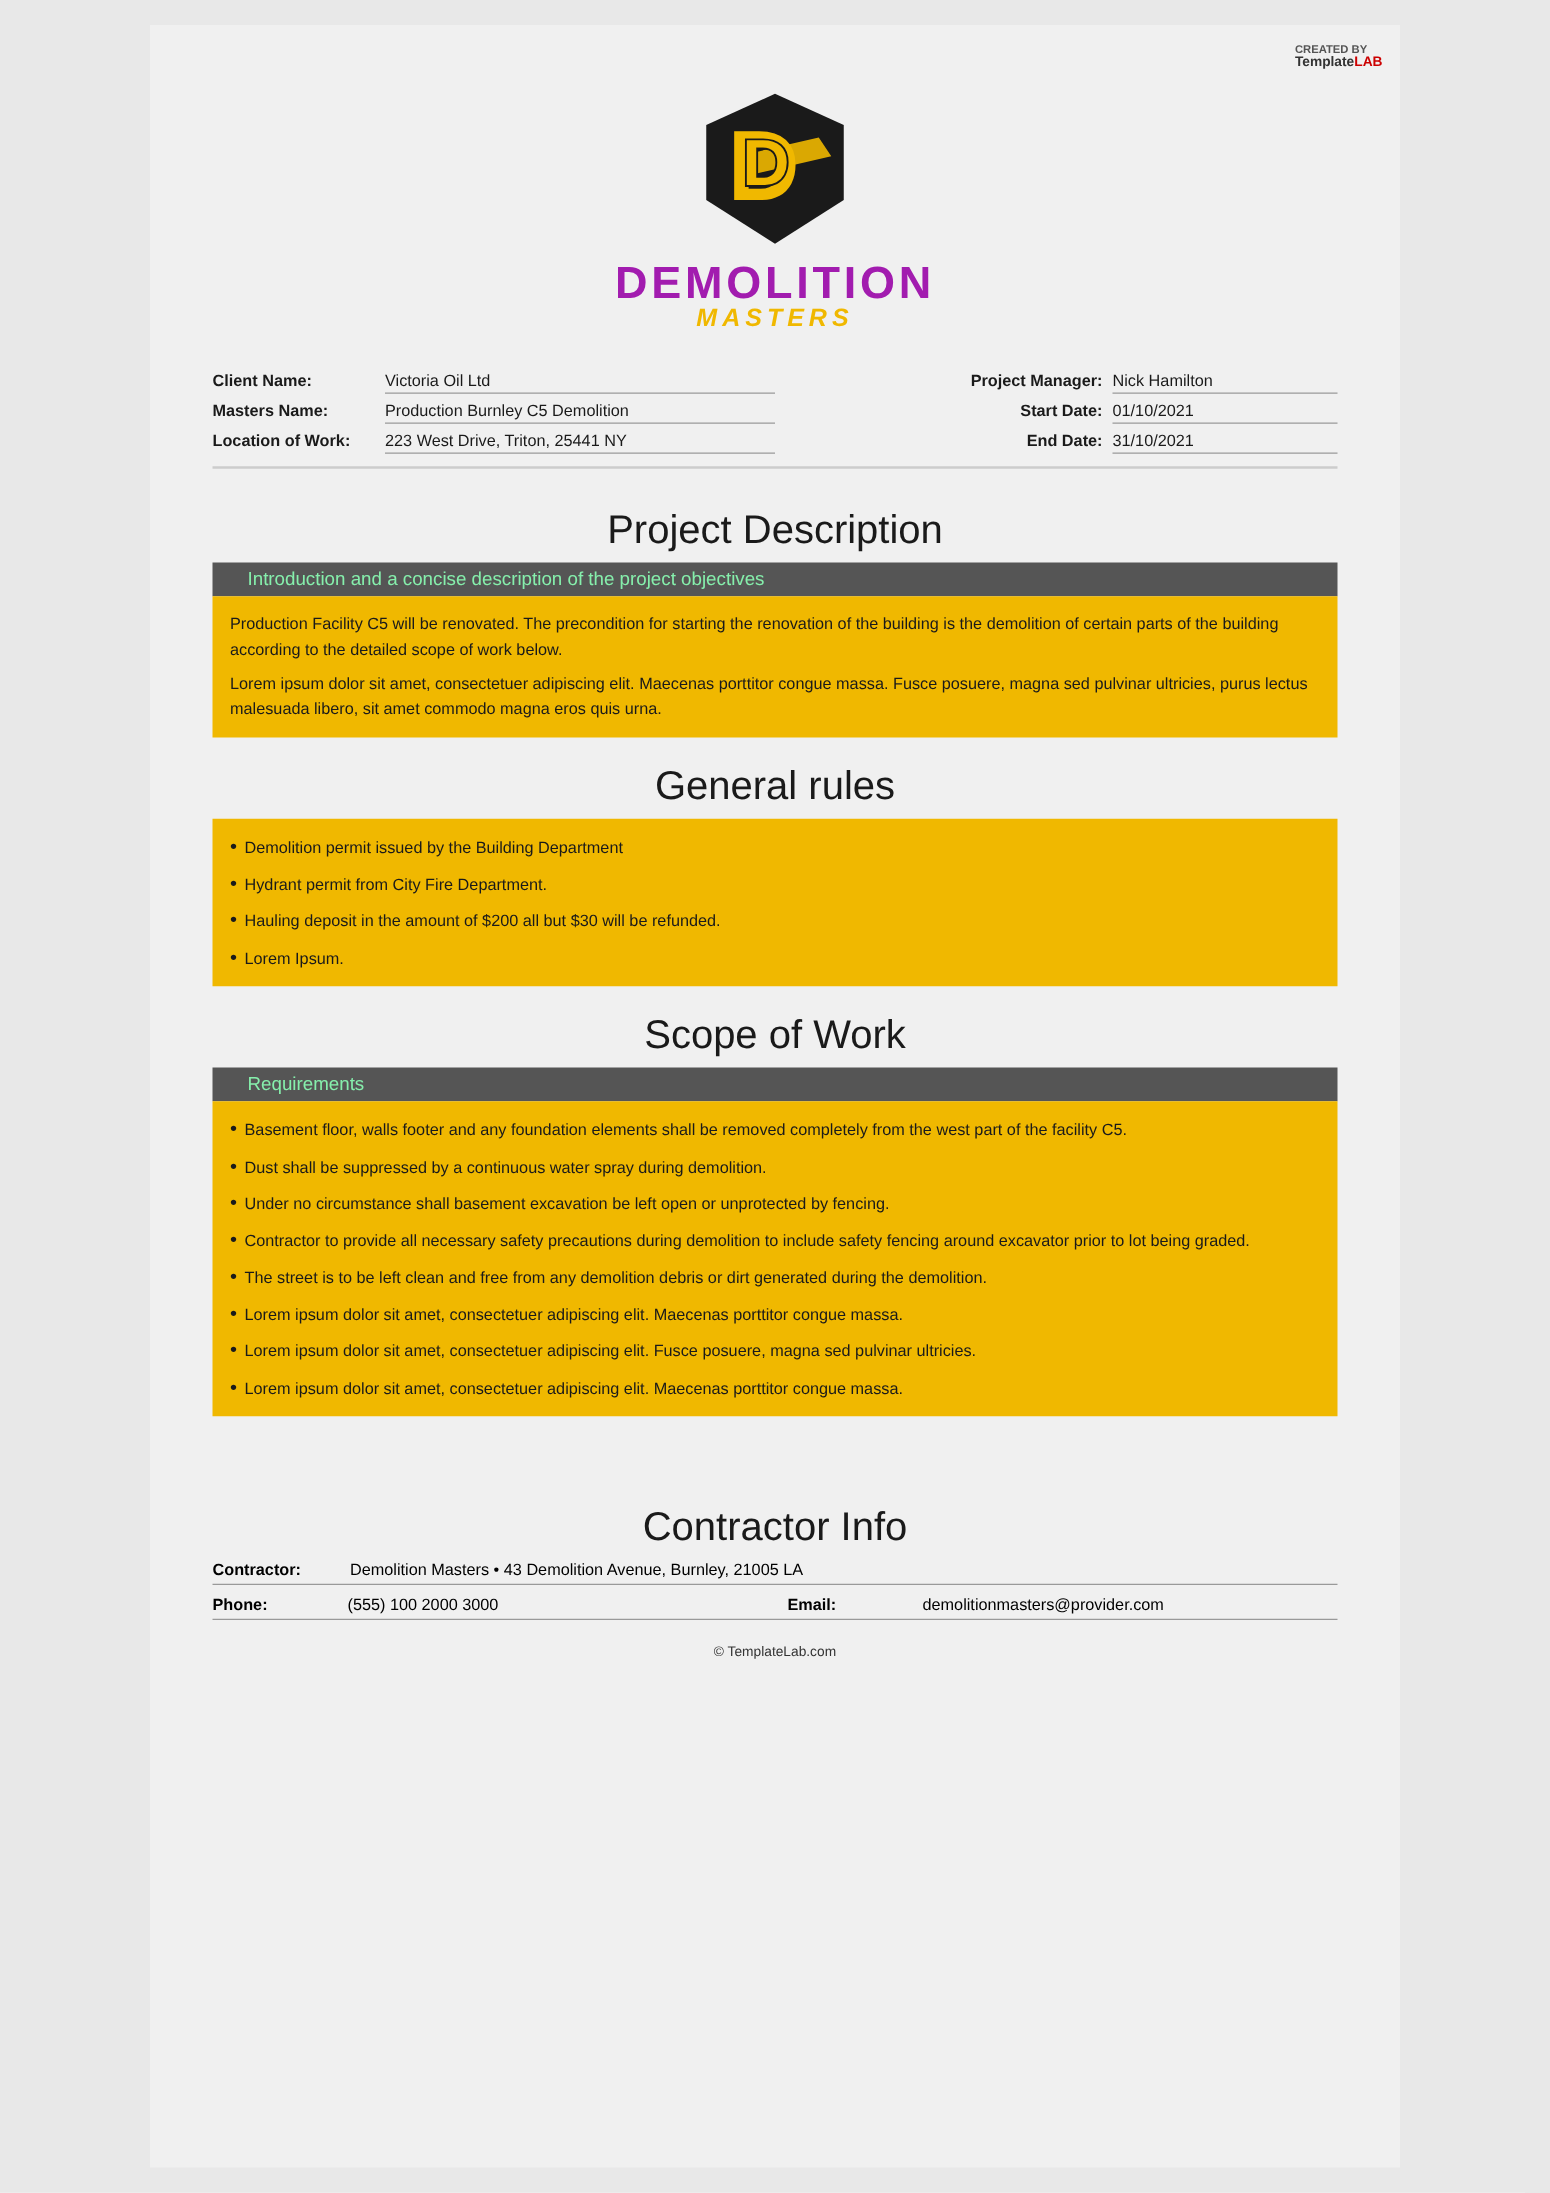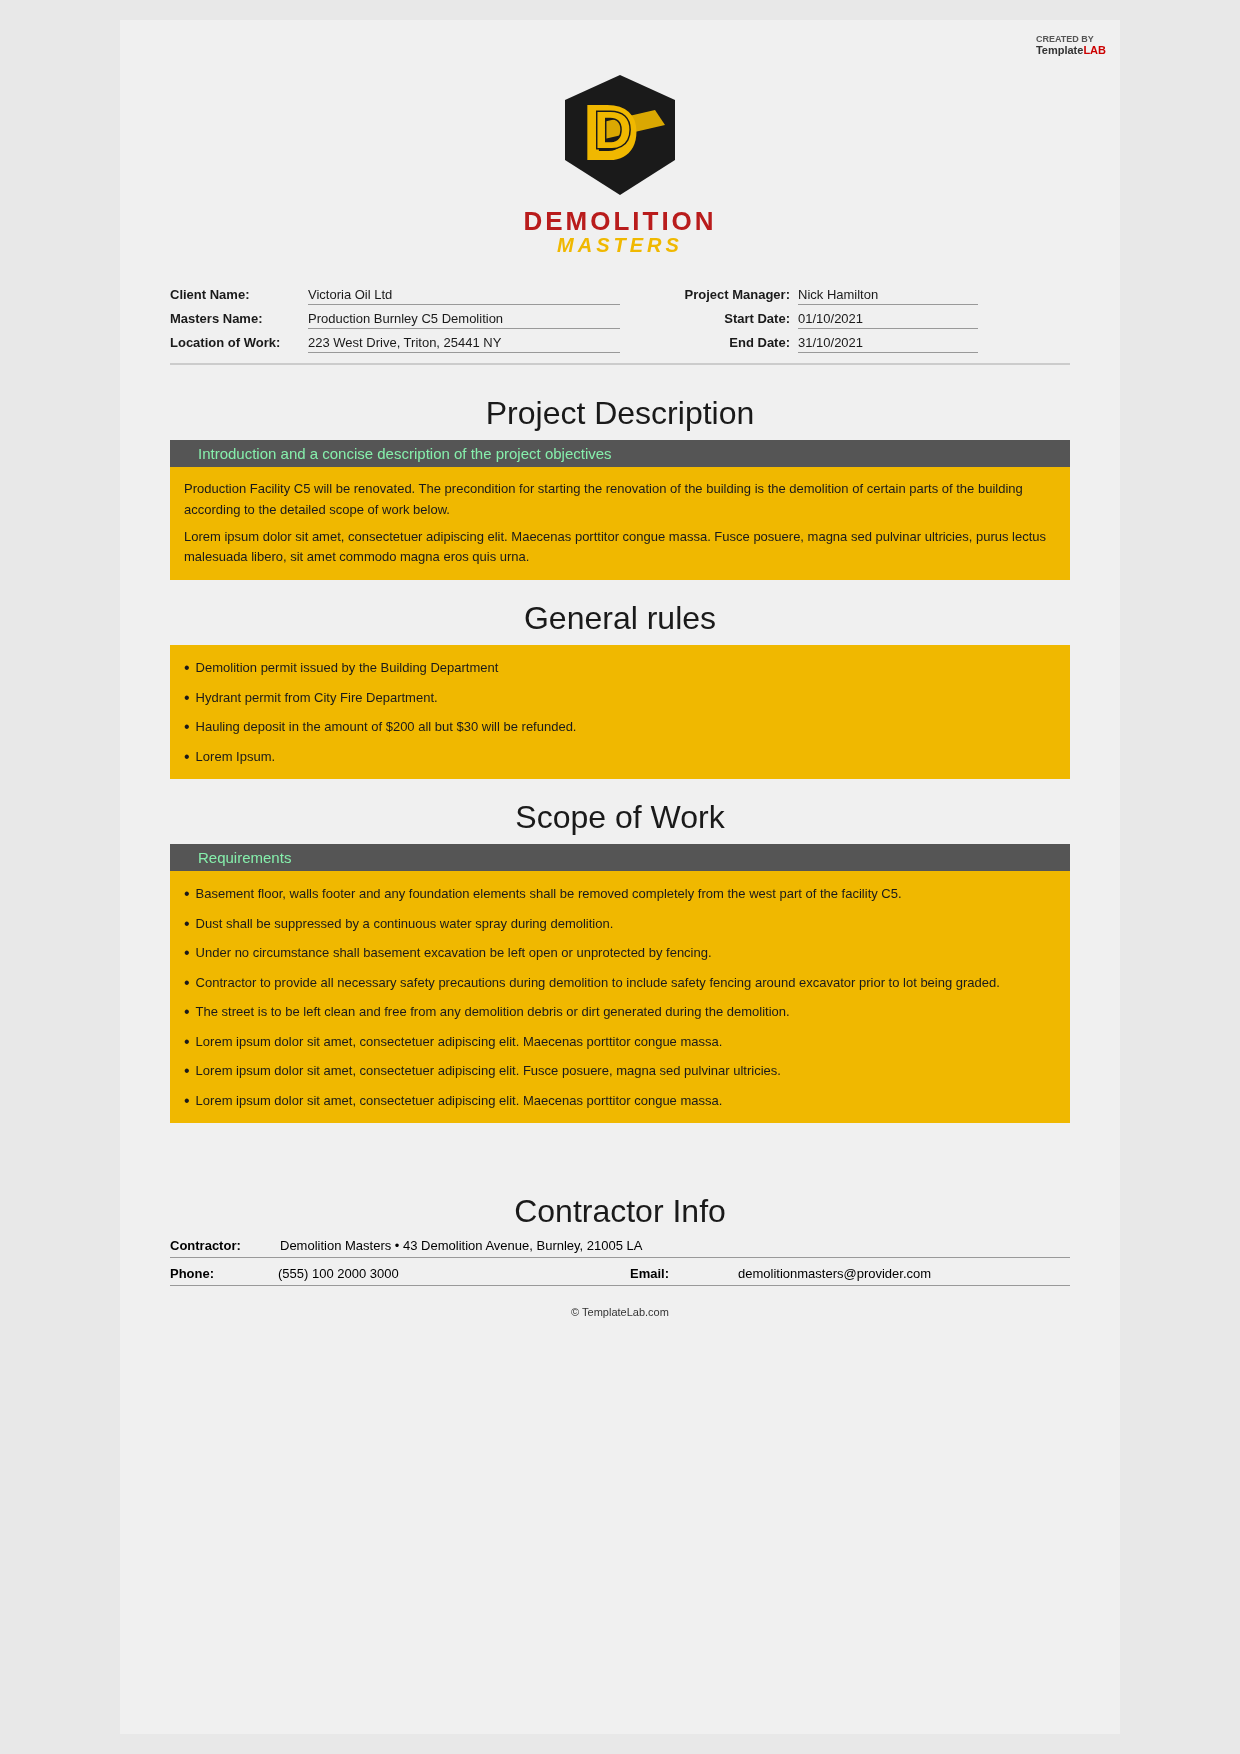--- a/index.html
+++ b/index.html
@@ -38,23 +38,23 @@
       align-items: center;
       margin-bottom: 30px;
       margin-top: 20px;
     }
     .logo-icon {
       width: 120px;
       height: 130px;
       margin-bottom: 8px;
     }
     .company-name {
-      font-size: 26px;
+      font-size: 36px;
       font-weight: 900;
-      color: #b91c1c;
+      color: #a21caf;
       letter-spacing: 3px;
       line-height: 1;
     }
     .company-subtitle {
       font-size: 20px;
       font-weight: bold;
       font-style: italic;
       color: #f0b800;
       letter-spacing: 4px;
     }
@@ -65,21 +65,21 @@
       margin-bottom: 30px;
       border-bottom: 2px solid #ccc;
       padding-bottom: 10px;
     }
     .info-left, .info-right {
       display: flex;
       flex-direction: column;
       gap: 6px;
     }
     .info-right {
-      align-items: flex-start;
+      align-items: flex-end;
       padding-left: 30px;
     }
     .info-row {
       display: flex;
       align-items: baseline;
       gap: 8px;
     }
     .info-label {
       font-weight: bold;
       font-size: 13px;

